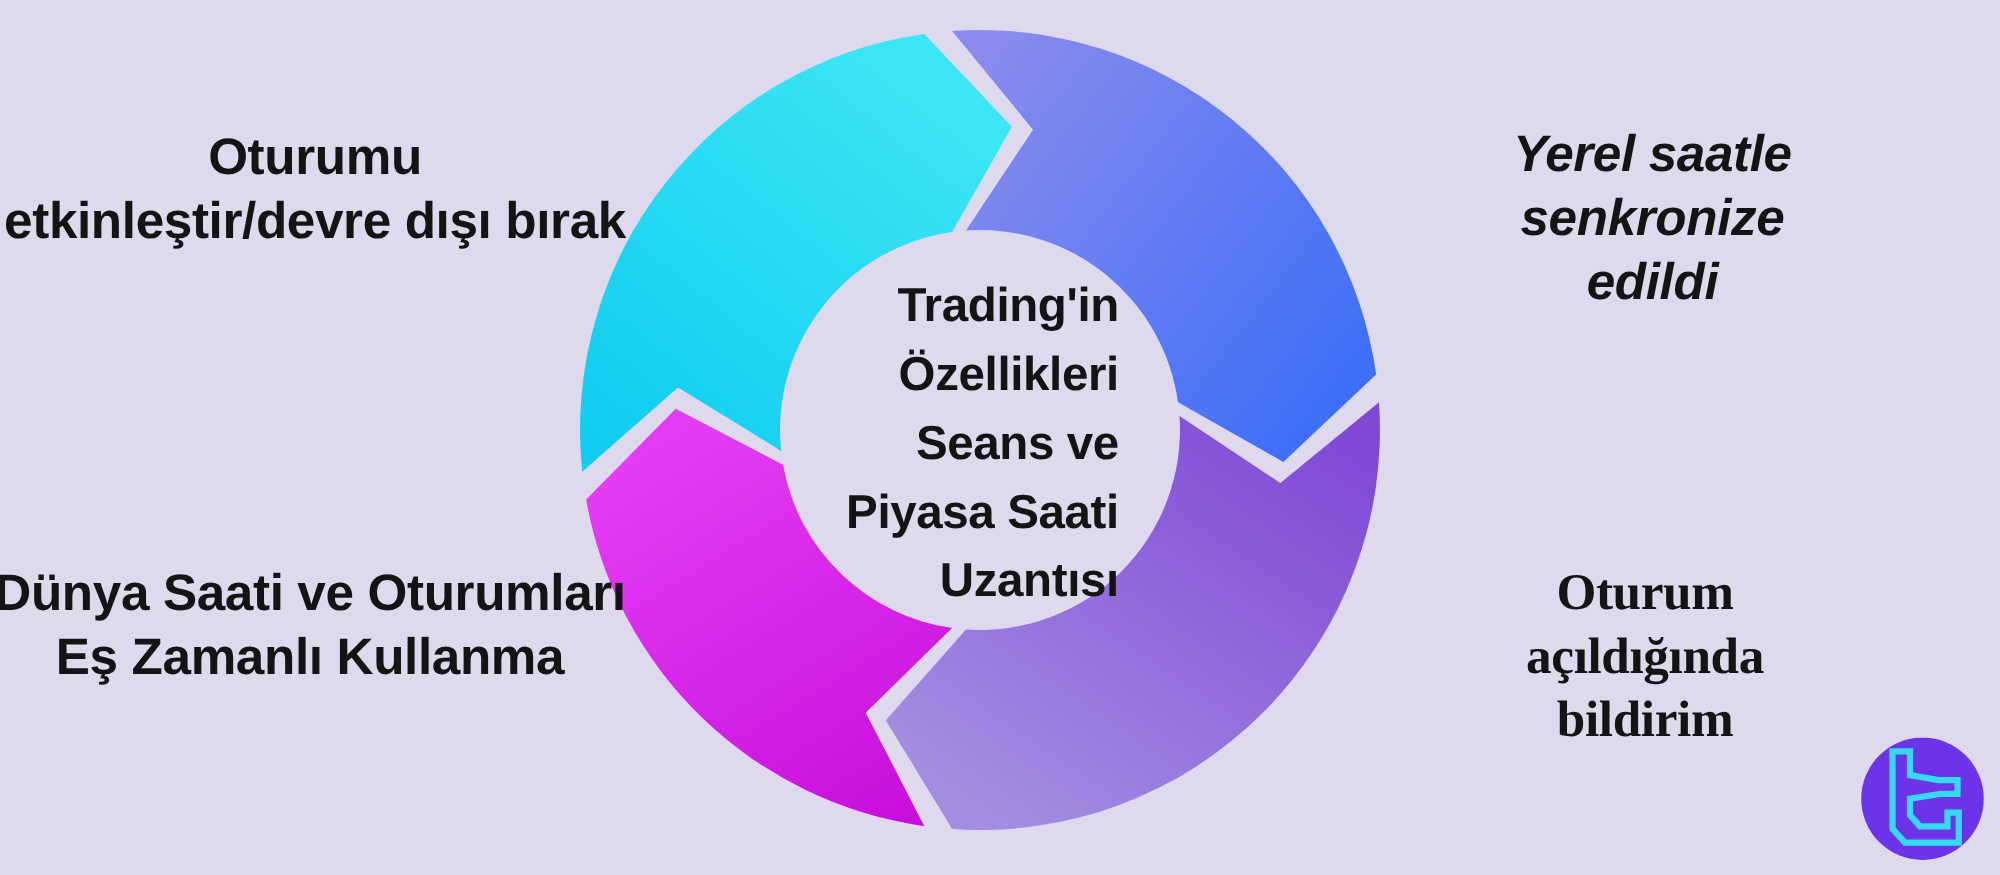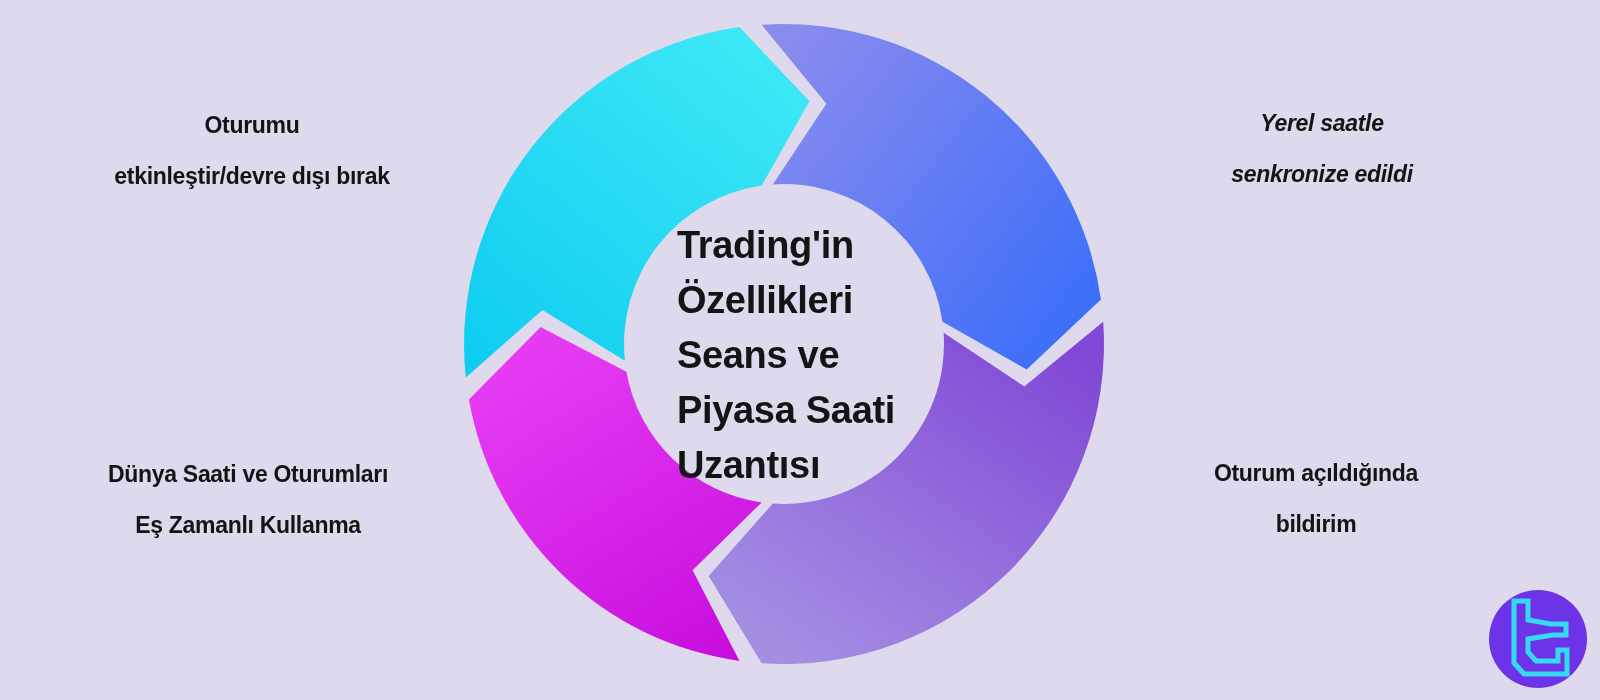--- a/index.html
+++ b/index.html
@@ -10,41 +10,41 @@
     overflow:hidden;
     font-family:"Liberation Sans",sans-serif;
     color:var(--text-color,#141414);
   }
   .diagram-svg{position:absolute;left:0;top:0;}
   .label{
     position:absolute;
     transform:translateX(-50%);
     text-align:center;
     font-weight:700;
-    font-size:23px;
+    font-size:41px;
     line-height:51px;
     letter-spacing:-0.3px;
     white-space:pre-line;
     color:var(--text-color,#141414);
   }
   .center-label{
     position:absolute;
     transform:translateX(-50%);
-    text-align:left;
+    text-align:right;
     font-weight:700;
     font-size:38px;
     line-height:55px;
     letter-spacing:-0.3px;
     white-space:pre-line;
     color:var(--text-color,#141414);
   }
   .pos-tl{left:252px;top:100px;}
   .pos-tr{left:1322px;top:98px;font-style:italic;}
   .pos-bl{left:248px;top:449px;}
-  .pos-br{left:1316px;top:448px;}
+  .pos-br{left:1316px;top:448px;font-family:Liberation Serif, serif;}
   .pos-center{left:786px;top:218px;}
   .logo{position:absolute;left:1488px;top:590px;width:100px;height:100px;}
 </style>
 </head>
 <body style="background: rgb(222, 217, 236);">
 
 <div class="stage">
 
   <svg class="diagram-svg" width="1600" height="700" viewBox="0 0 1600 700">
     <defs>

